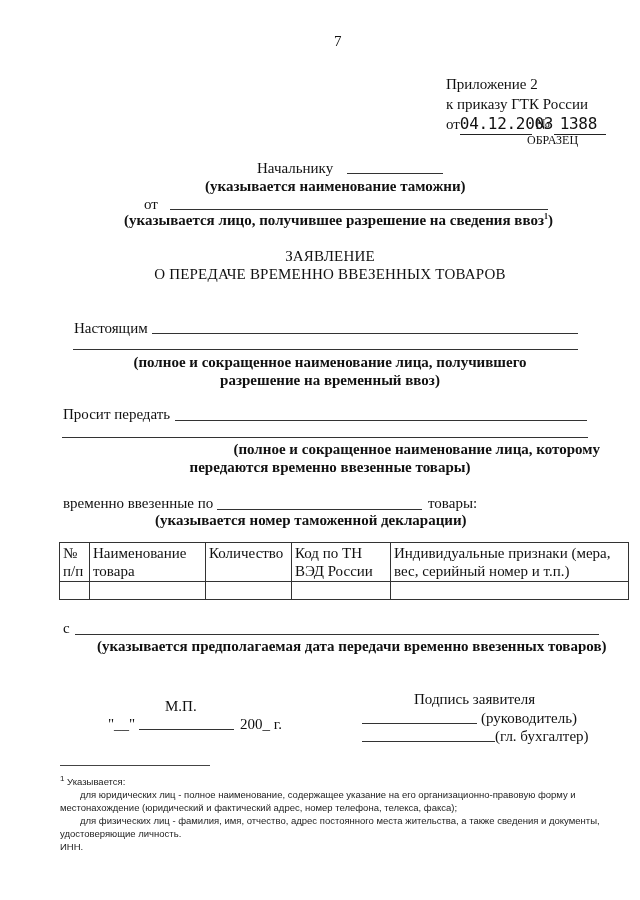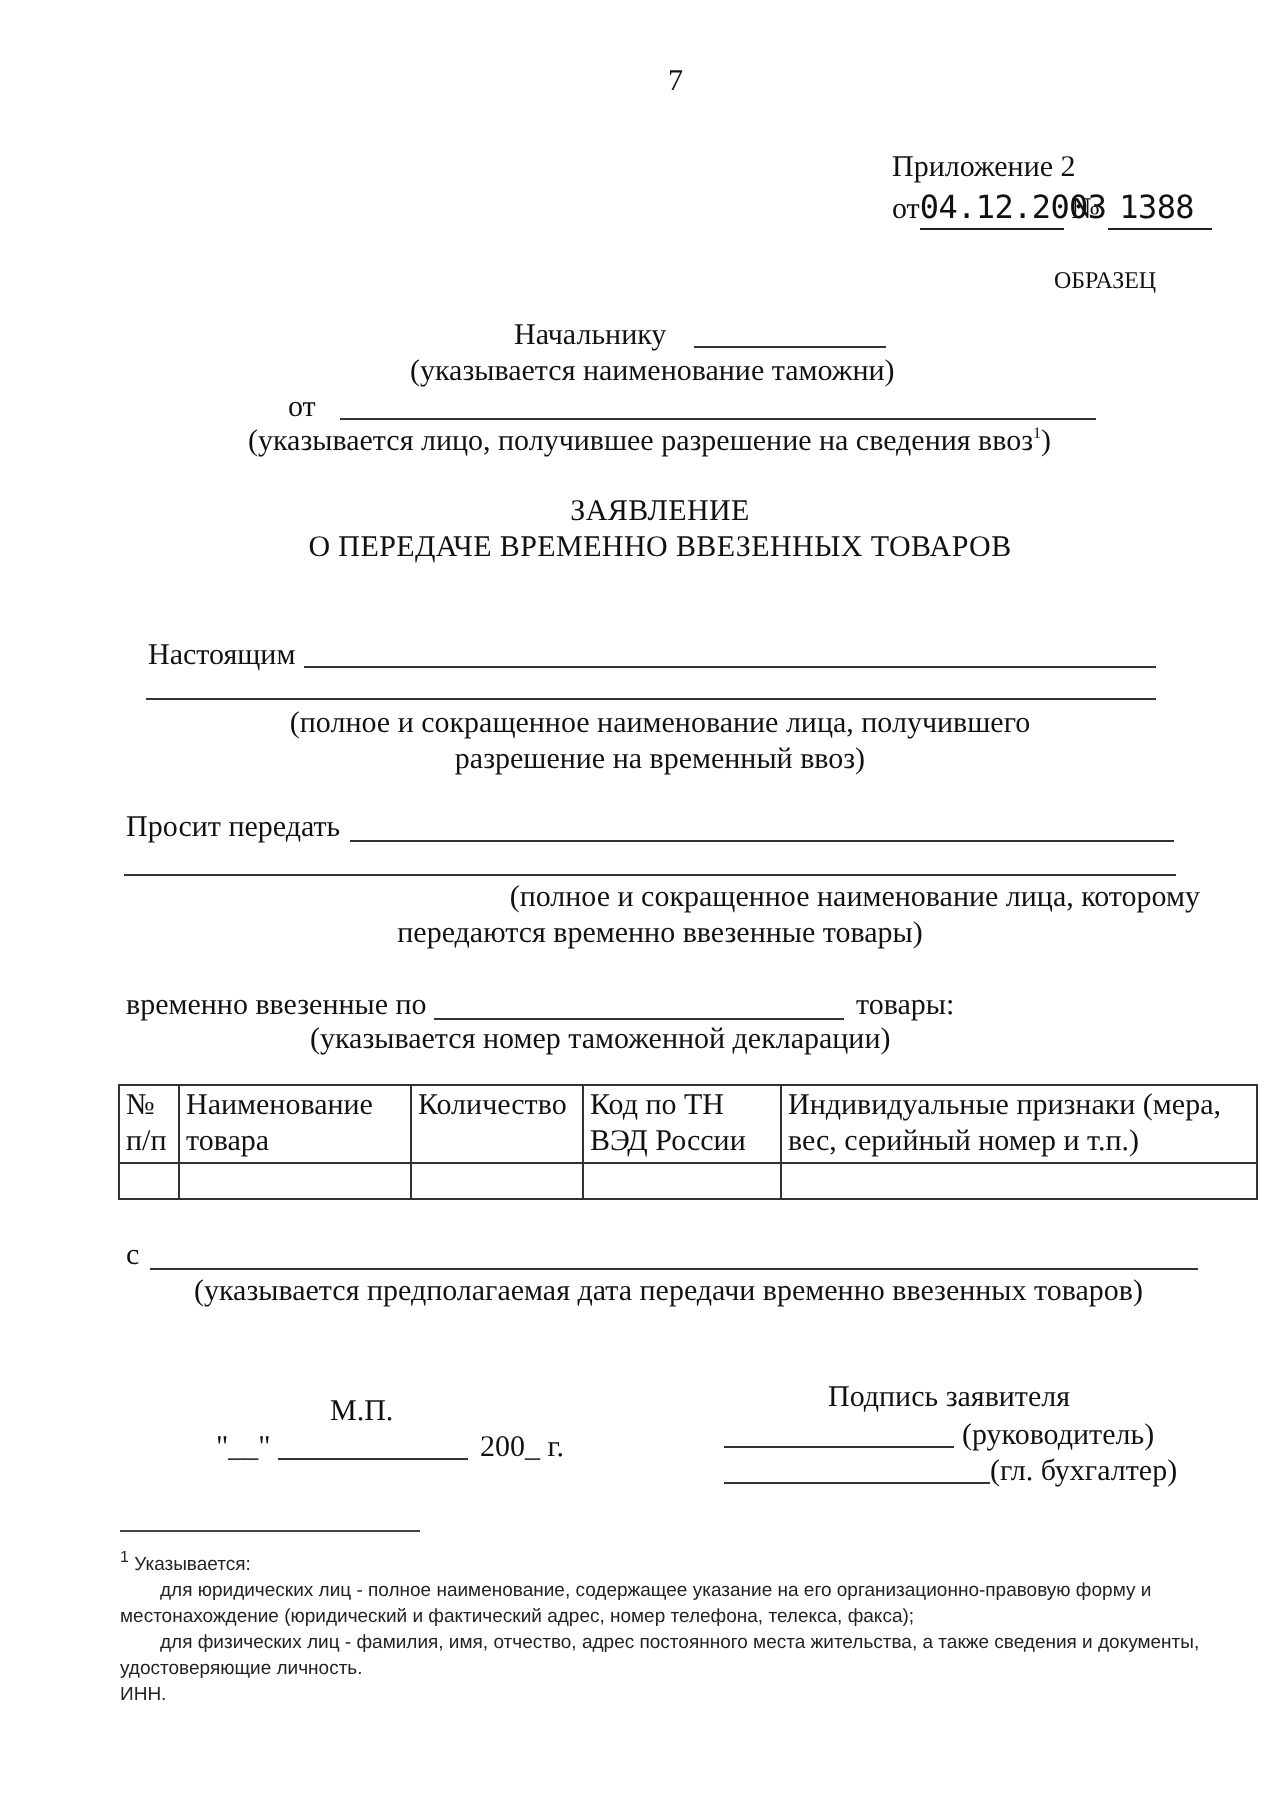--- a/index.html
+++ b/index.html
@@ -10,40 +10,41 @@
     }
     .abs { position: absolute; white-space: nowrap; }
     .page-num { left: 334px; top: 33px; font-size: 15px; }
     .appendix { left: 446px; top: 74px; line-height: 20px; font-size: 15px; }
     .appendix .row { display: block; }
     .hw { font-family: "DejaVu Sans Mono", monospace; font-size: 16px; letter-spacing: -0.3px; }
     .uline { display: inline-block; border-bottom: 1px solid #222; }
     .sample { left: 527px; top: 133px; font-size: 12px; }
     .line { position: absolute; height: 0; border-bottom: 1px solid #333; }
     .center { text-align: center; }
-    .hint { font-size: 15px; }
+    .hint { font-size: 15px; font-weight: bold; }
     .title { font-size: 15px; letter-spacing: 0.2px; }
     table.goods {
       position: absolute; left: 59px; top: 542px; width: 570px;
       border-collapse: collapse; font-size: 15px;
     }
     table.goods td {
       border: 1px solid #333; vertical-align: top; padding: 1px 3px; line-height: 18px;
     }
     table.goods tr.empty td { height: 15px; }
     .footnote { font-family: "Liberation Sans", "DejaVu Sans", sans-serif; font-size: 9.5px; line-height: 13px; color: #222; }
     sup { font-size: 8px; }
   </style>
 </head>
 <body>
 
 <div class="abs page-num">7</div>
 
 <div class="abs appendix">
   <span class="row">Приложение 2</span>
+  <span class="row">к приказу ГТК России</span>
   <span class="row">
     <span>от</span><span class="uline hw" style="width:72px;">04.12.2003</span>
     <span>№</span>
     <span class="uline hw" style="width:46px;padding-left:6px;">1388</span>
   </span>
 </div>
 <div class="abs sample">ОБРАЗЕЦ</div>
 
 <div class="abs" style="left:257px; top:160px;">Начальнику</div>
 <div class="line" style="left:347px; top:173px; width:96px;"></div>

